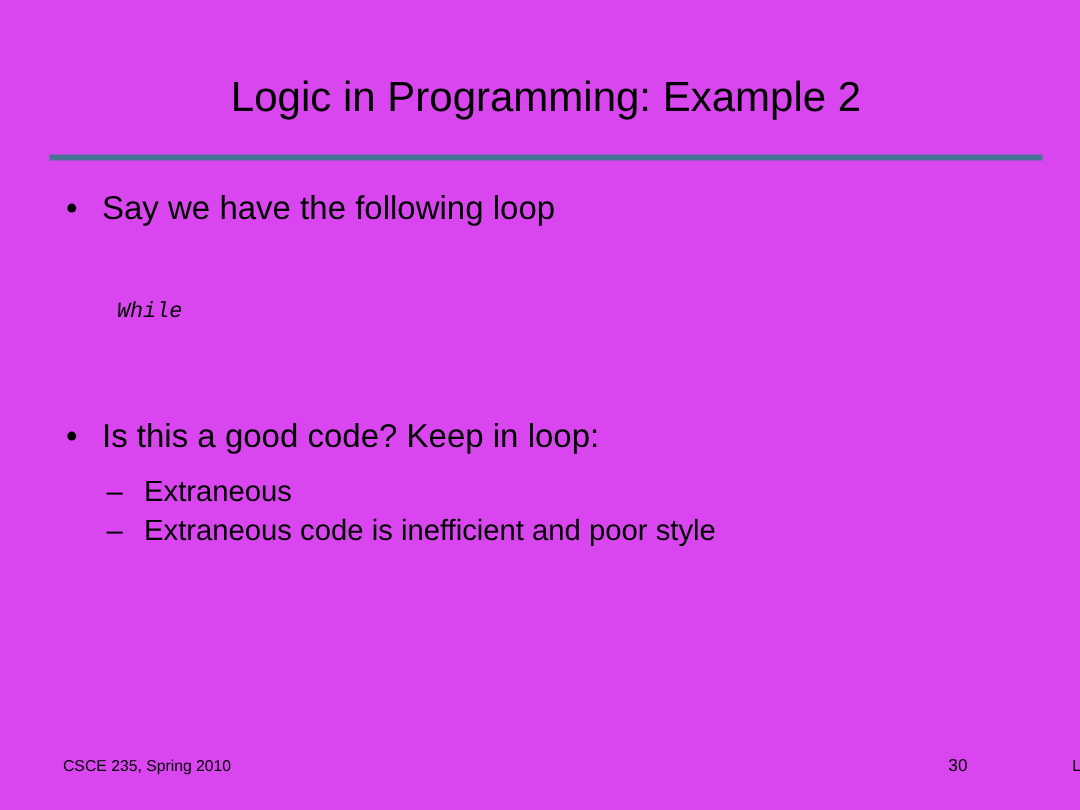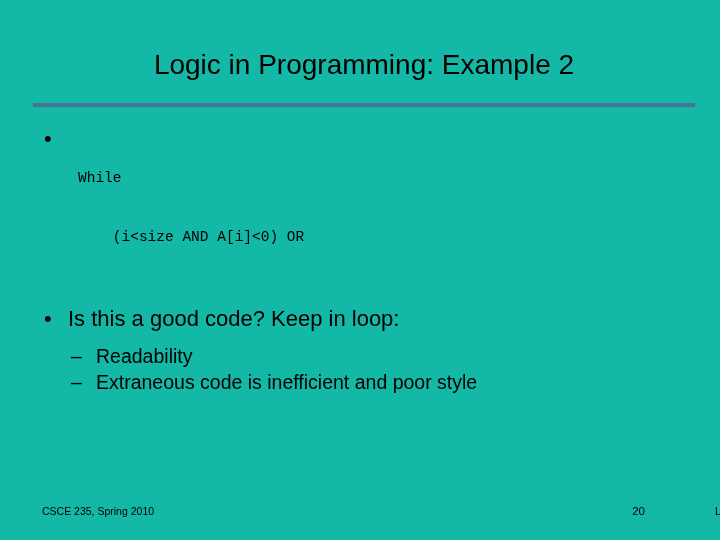--- a/index.html
+++ b/index.html
@@ -13,21 +13,21 @@
     position: relative;
     overflow: hidden;
     font-family: "Liberation Sans", sans-serif;
     color: #000000;
     -webkit-font-smoothing: antialiased;
   }
 
   .slide {
     position: absolute;
     inset: 0;
-    background: #14b8a6;
+    background: #d946ef;
   }
 
   
   .title {
     position: absolute;
     left: 33px;
     top: 46px;
     width: 662px;
     text-align: center;
     font-size: 28px;
@@ -78,20 +78,21 @@
     padding: 0;
     font-family: "Liberation Mono", "DejaVu Sans Mono", monospace;
     font-size: 14.5px;
     line-height: 19.5px;
     color: #000000;
     white-space: pre;
     padding-left: 78px;
   }
   .code-line {
     white-space: pre;
+    font-style: italic;
   }
 
   
   .sub-list {
     margin: 9px 0 0 0;
     padding: 0;
     list-style: none;
   }
   .sub-item {
     position: relative;
@@ -155,47 +156,47 @@
 <div class="slide">
 
   <div class="title">Logic in Programming: Example 2</div>
 
   <div class="title-rule"></div>
 
   <div class="body-area">
 
     <div class="bullet-l1">
       <span class="marker">•</span>
+      <span>Say we have the following loop</span>
     </div>
 
     <div class="code-block">
       <div class="code-line">While</div>
-      <div class="code-line">    (i&lt;size AND A[i]&lt;0) OR</div>
     </div>
 
     <div class="spacer-before-b2"></div>
 
     <div class="bullet-l1">
       <span class="marker">•</span>
       <span>Is this a good code? Keep in loop:</span>
     </div>
 
     <ul class="sub-list">
       <li class="sub-item">
         <span class="dash">–</span>
-        <span class="text">Readability</span>
+        <span class="text">Extraneous</span>
       </li>
       <li class="sub-item">
         <span class="dash">–</span>
         <span class="text">Extraneous code is inefficient and poor style</span>
       </li>
 
     </ul>
 
   </div>
 
   <div class="footer">
     <span class="footer-left">CSCE 235, Spring 2010</span>
     <span class="footer-center">Logic</span>
-    <span class="footer-right">20</span>
+    <span class="footer-right">30</span>
   </div>
 
 </div>
 
 </body></html>

